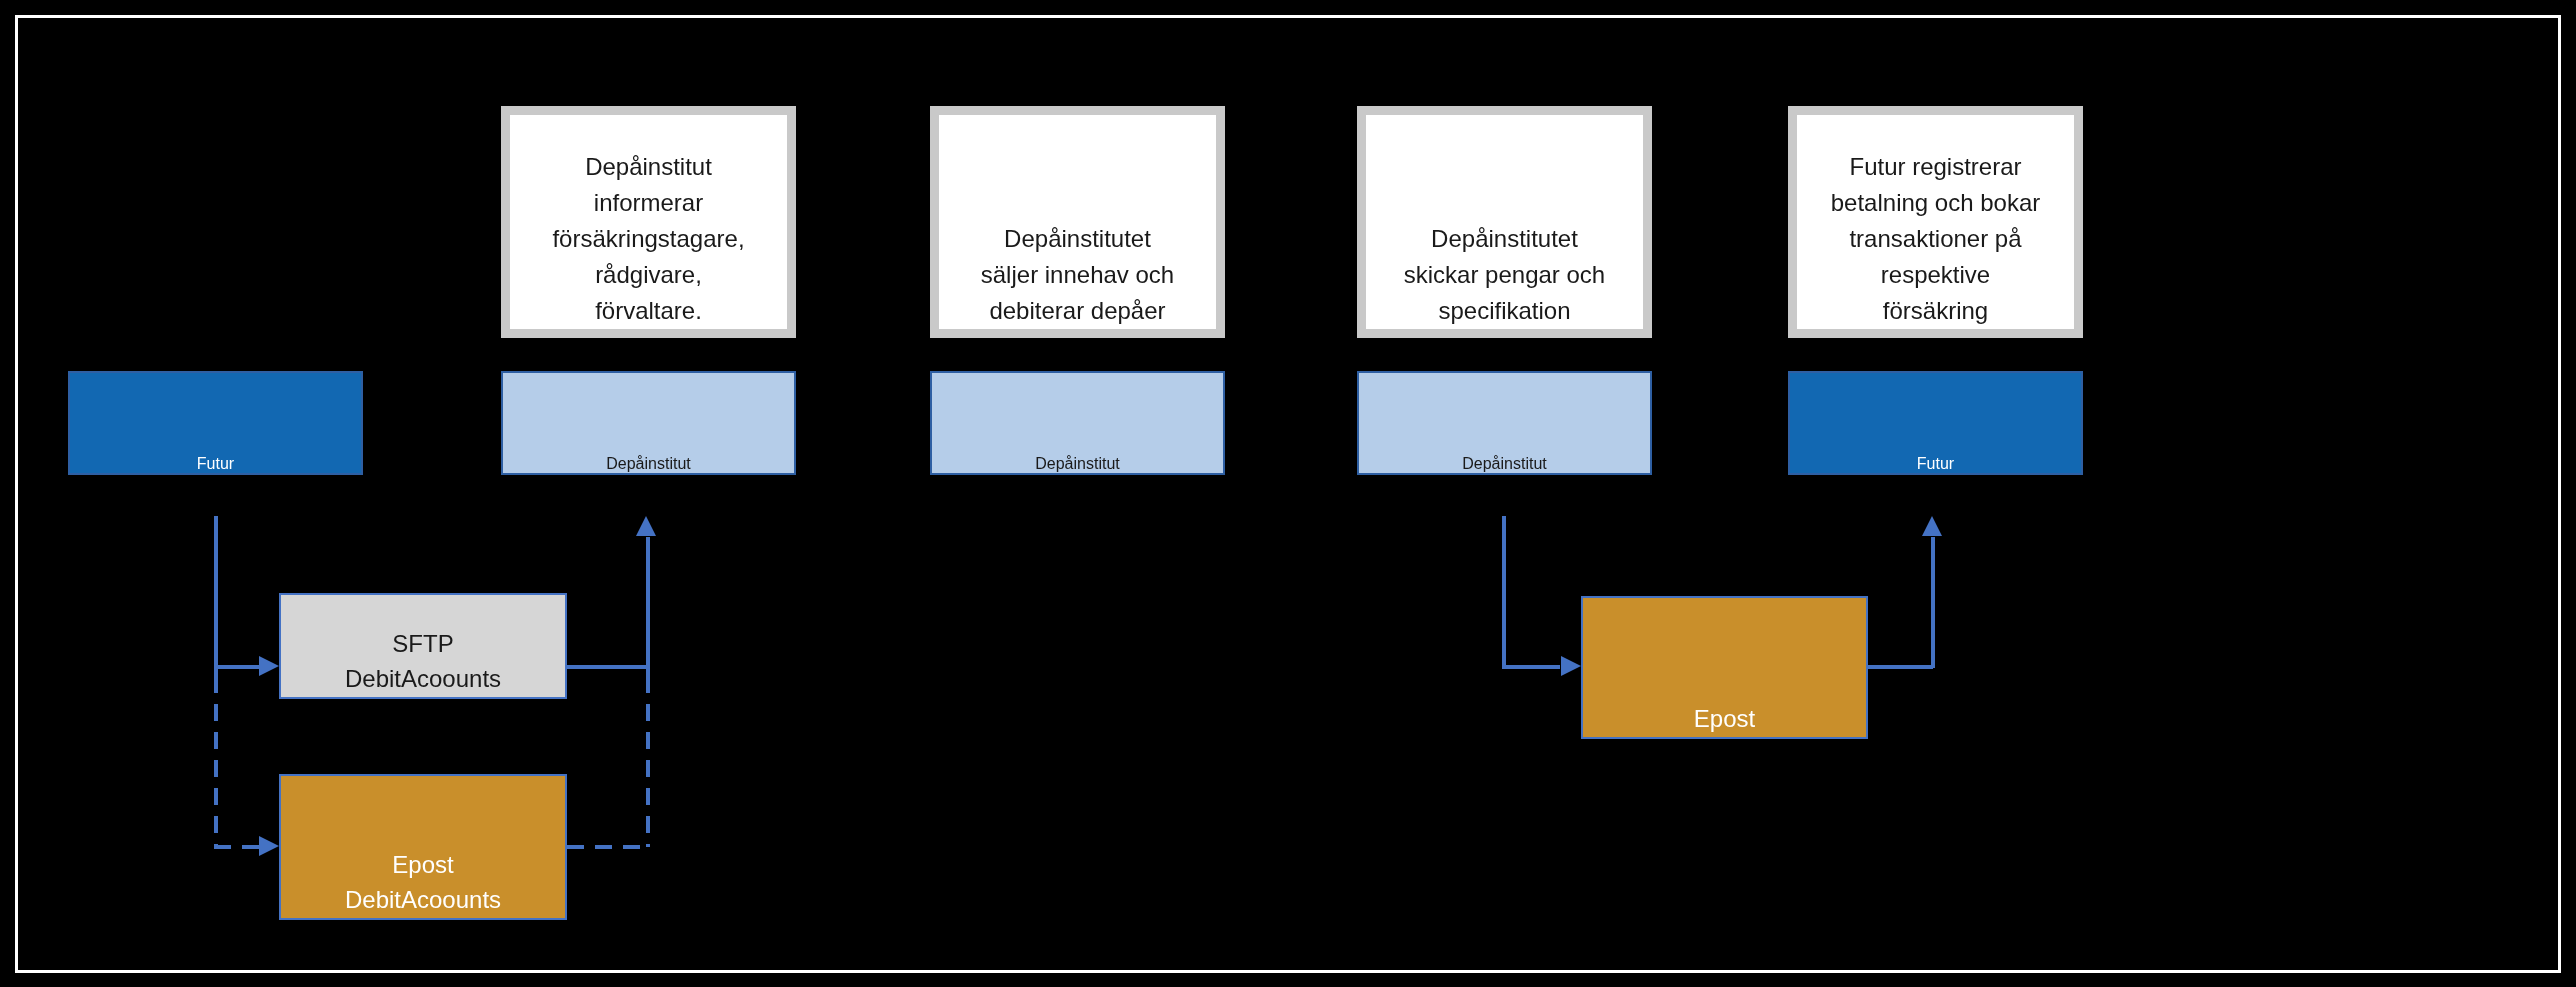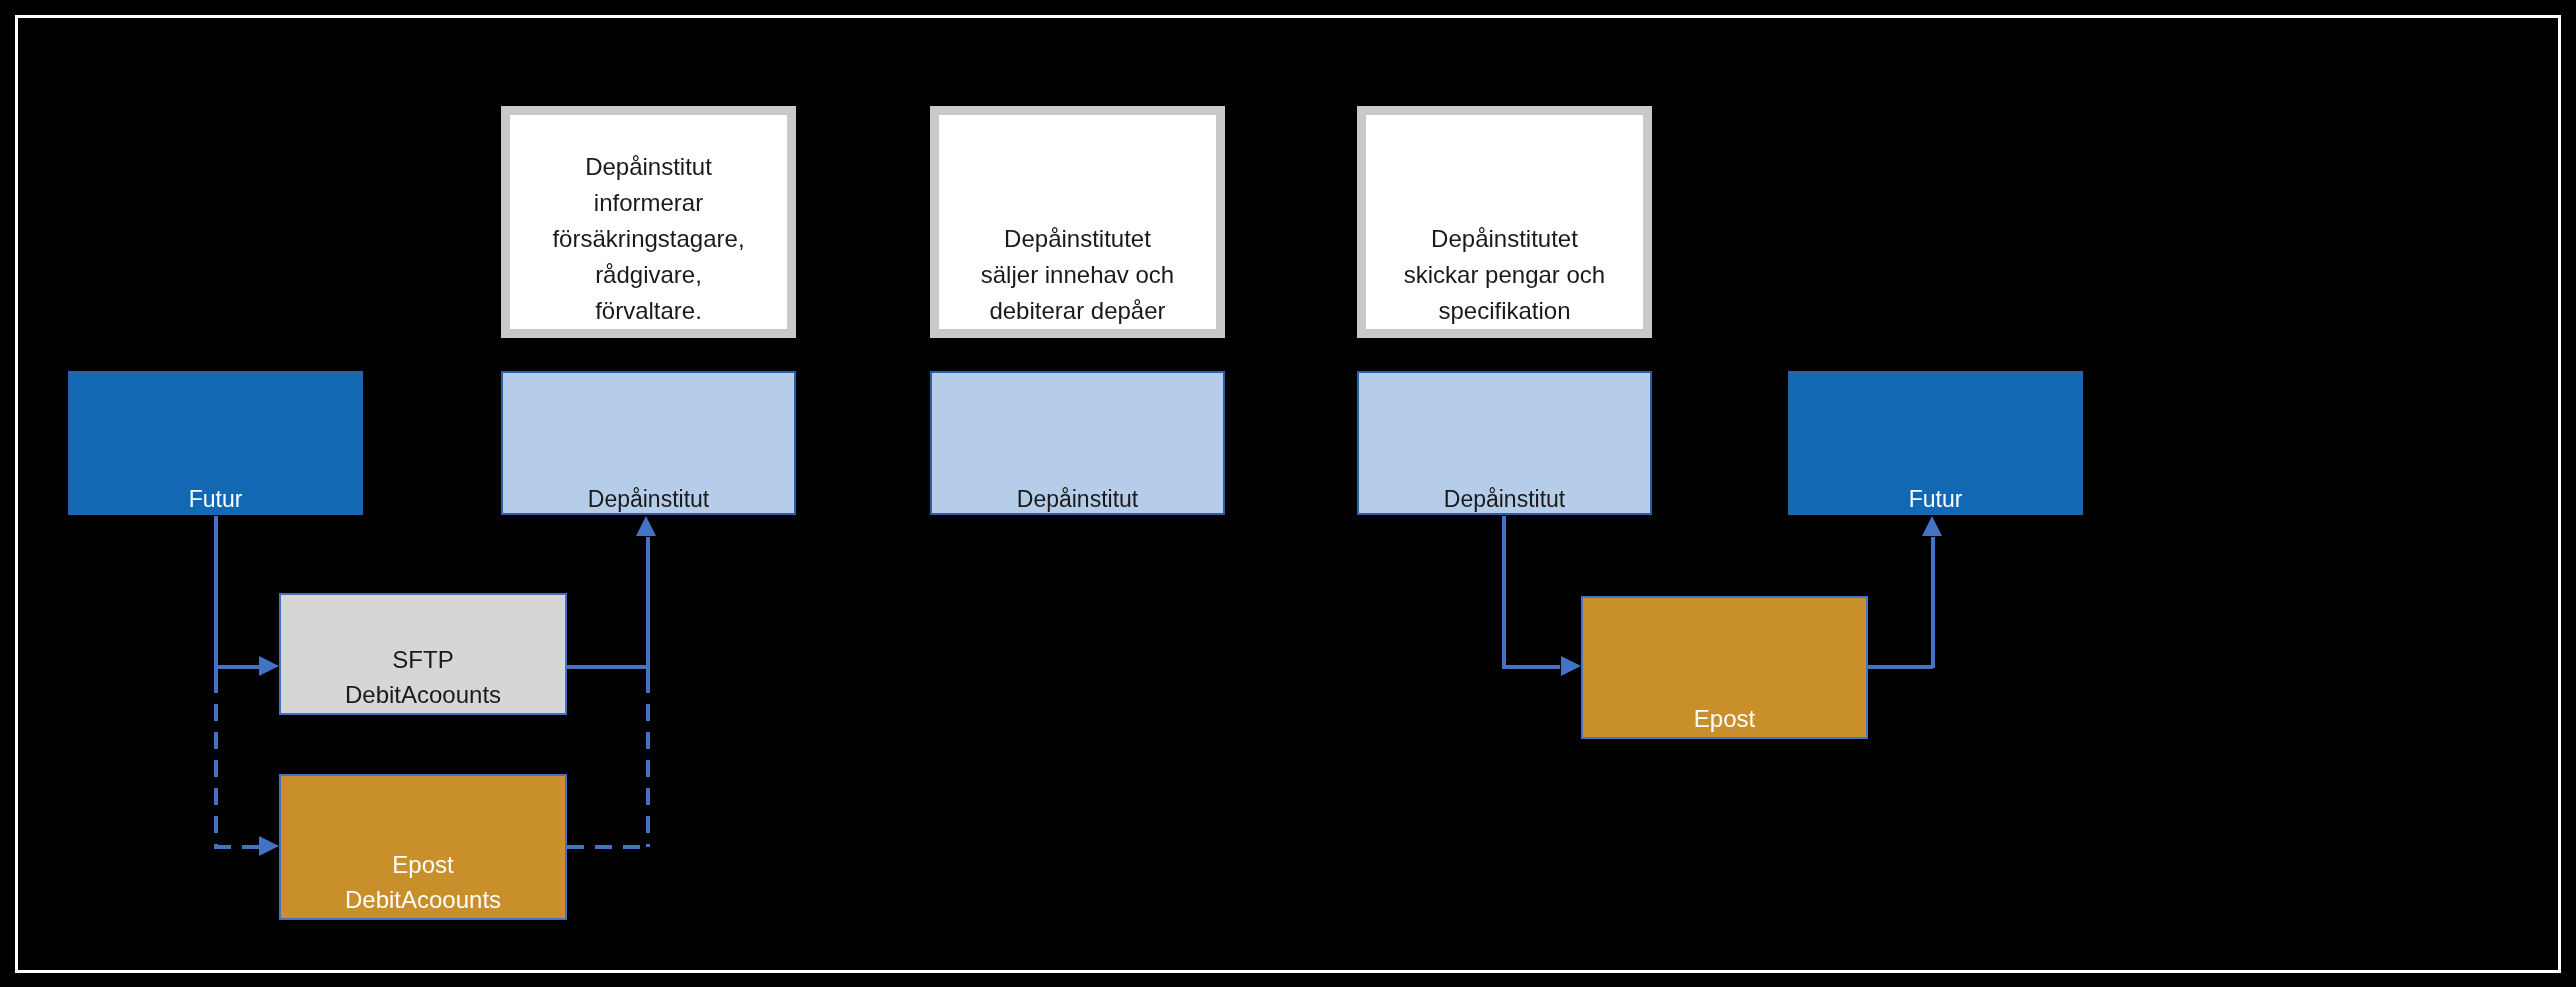--- a/index.html
+++ b/index.html
@@ -39,23 +39,23 @@
     height: 232px;
     background: var(--white_box_fill, #ffffff);
     border: 9.2px solid var(--white_box_border, #c9c9c9);
     color: var(--text_dark, #1a1a1a);
     font-size: 24px;
     line-height: 1.5;
   }
   .actor {
     top: 371px;
     width: 295px;
-    height: 144px;
+    height: 104px;
     border: 2.3px solid var(--box_border_blue, #2e5fa3);
-    font-size: 23px;
+    font-size: 16px;
   }
   .actor.futur {
     background: var(--futur_fill, #1268b2);
     color: var(--text_light, #ffffff);
   }
   .actor.depa {
     background: var(--depa_fill, #b5cde9);
     color: var(--text_dark, #1a1a1a);
   }
   .io {
@@ -71,21 +71,21 @@
     background: var(--gold_fill, #c98f2b);
     color: var(--text_light, #ffffff);
   }
   
   .c1 { left: 68px; }
   .c2 { left: 501px; }
   .c3 { left: 930px; }
   .c4 { left: 1357px; }
   .c5 { left: 1788px; }
 
-  .sftp-box  { left: 279px;  top: 593px;  width: 288px; height: 122px; }
+  .sftp-box  { left: 279px;  top: 593px;  width: 288px; height: 106px; }
   .epostda-box { left: 279px; top: 774px; width: 288px; height: 146px; }
   .epost-box { left: 1581px; top: 596px;  width: 287px; height: 143px; }
 
   
   .line { position: absolute; }
   .h-solid { height: 3.8px; background: var(--connector, #4472c4); }
   .v-solid { width: 3.8px;  background: var(--connector, #4472c4); }
   .h-dash {
     height: 3.8px;
     background: repeating-linear-gradient(90deg,
@@ -127,20 +127,27 @@
   <div class="box step c3">
     <div class="txt">Depåinstitutet
 säljer innehav och
 debiterar depåer</div>
   </div>
   <div class="box step c4">
     <div class="txt">Depåinstitutet
 skickar pengar och
 specifikation</div>
   </div>
+  <div class="box step c5">
+    <div class="txt">Futur registrerar
+betalning och bokar
+transaktioner på
+respektive
+försäkring</div>
+  </div>
 
   <div class="box actor futur c1">
     <div class="txt">Futur</div>
   </div>
   <div class="box actor depa c2">
     <div class="txt">Depåinstitut</div>
   </div>
   <div class="box actor depa c3">
     <div class="txt">Depåinstitut</div>
   </div>

